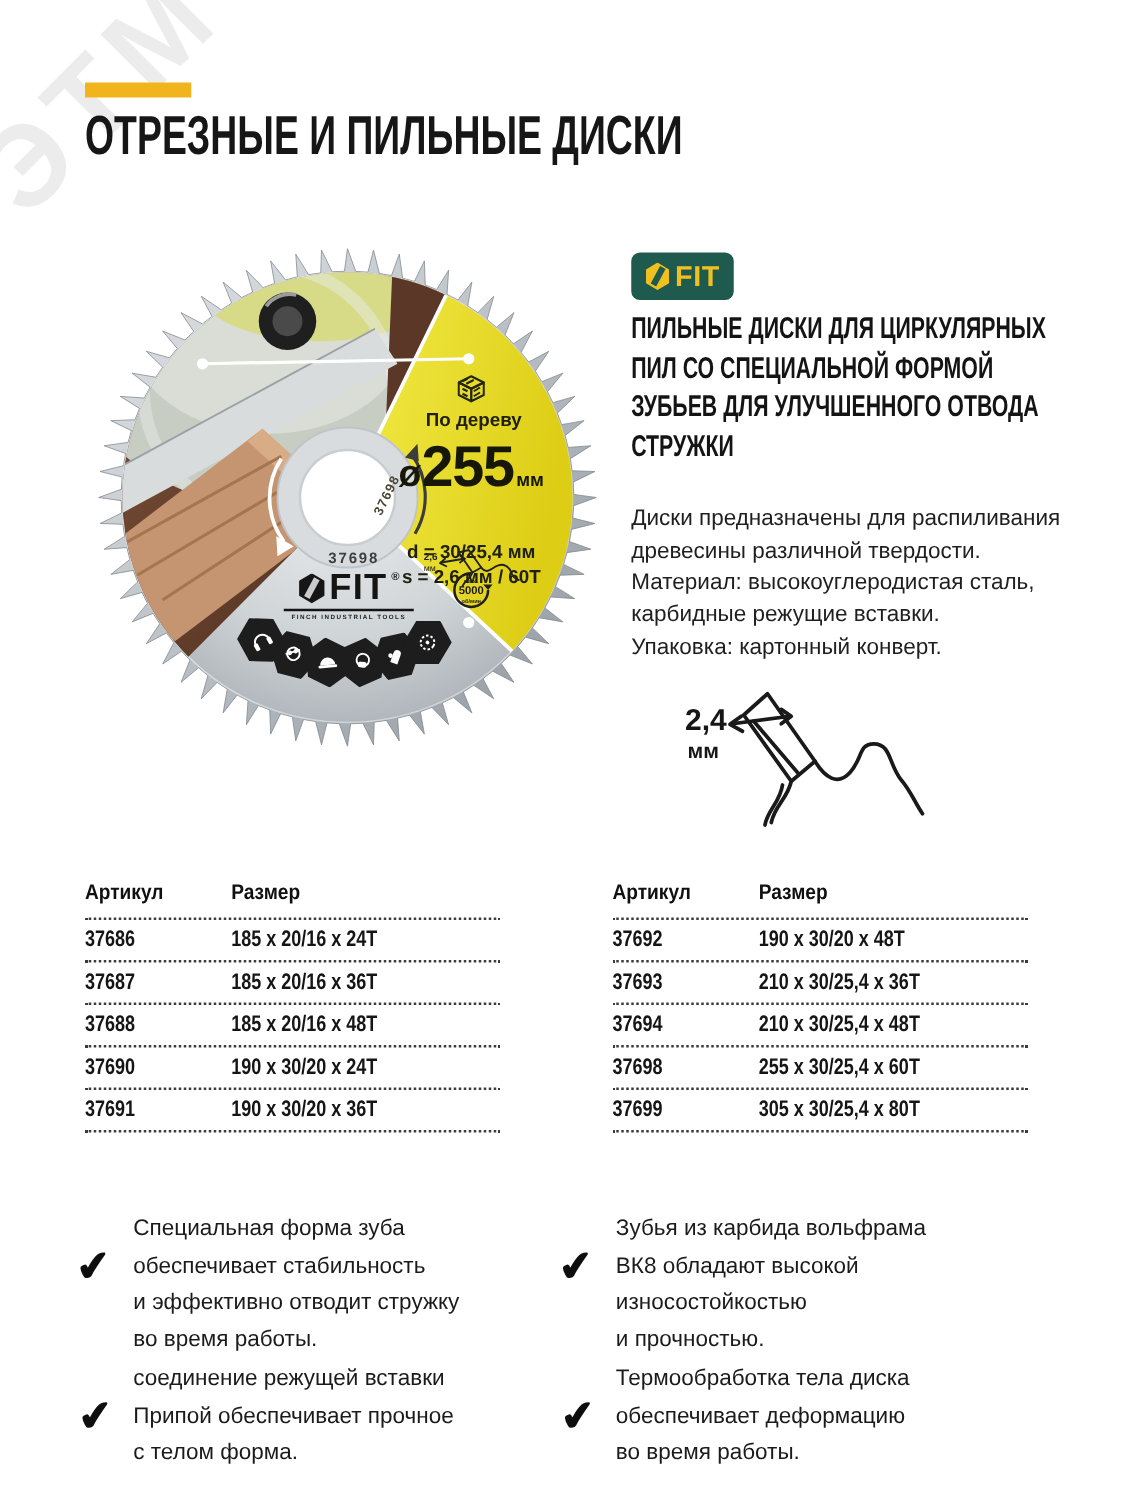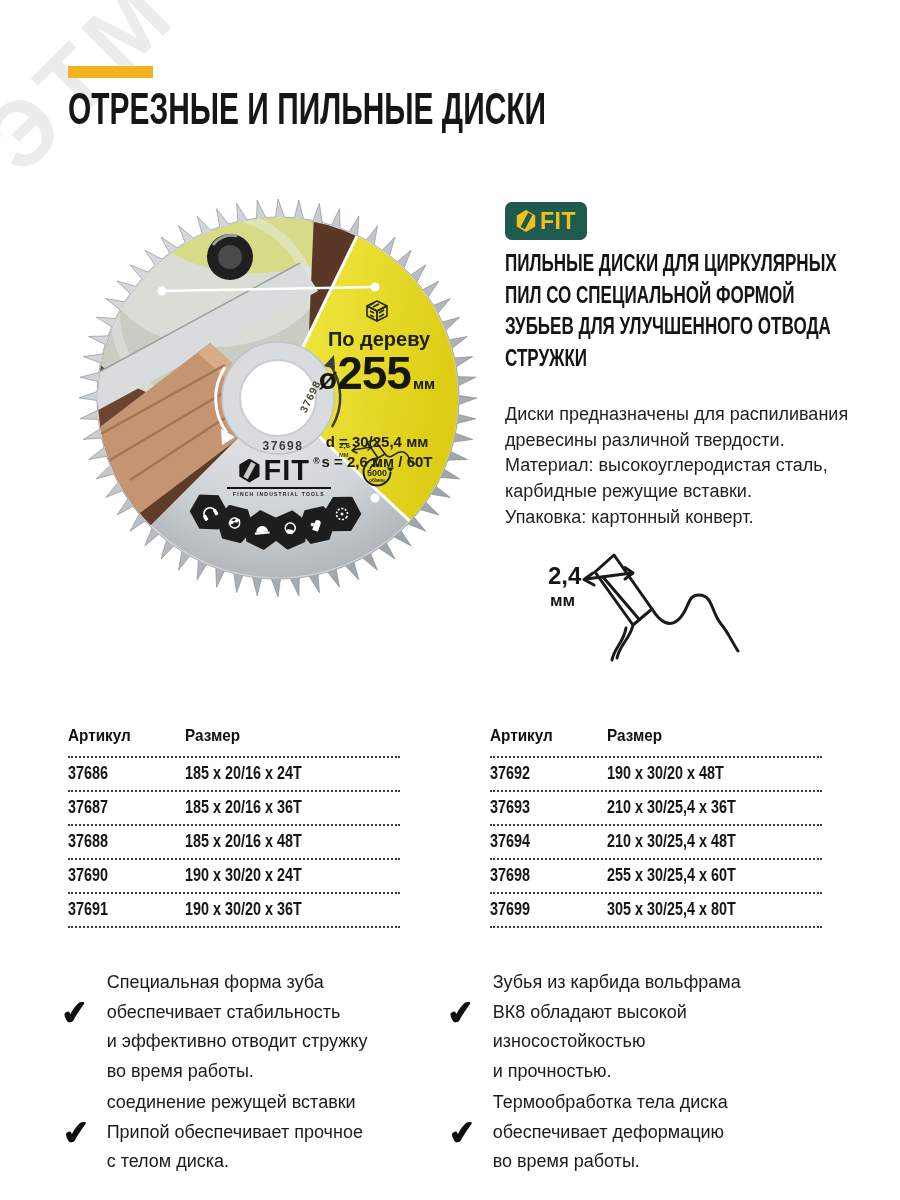--- a/index.html
+++ b/index.html
@@ -31,21 +31,21 @@
                         transform:scaleX(0.71);transform-origin:left center;white-space:nowrap;}
   .description{left:505px;top:402px;}
   .description span{display:block;font-size:18px;line-height:25.7px;color:#1f1f1f;white-space:nowrap;}
 
   
   .kerf-figure{left:540px;top:552px;width:215px;height:120px;}
 
   
   .blade{left:75px;top:195px;width:406px;height:406px;}
   .blade .ov{position:absolute;}
-  .material-label{left:252px;top:133px;width:104px;text-align:center;font-size:20px;font-weight:800;color:#20200d;}
+  .material-label{left:252px;top:133px;width:104px;text-align:center;font-size:15px;font-weight:800;color:#20200d;}
   .cube-icon{left:289px;top:104px;width:26px;height:26px;}
   .dia-line{left:232px;top:155px;width:140px;display:flex;align-items:baseline;justify-content:center;color:#171708;}
   .dia-sym{font-size:30px;font-weight:700;}
   .dia-val{font-size:46px;font-weight:800;letter-spacing:-1px;line-height:1;}
   .dia-unit{font-size:15px;font-weight:800;margin-left:2px;}
   .bore-line,.kerfline{left:232px;top:203px;width:140px;text-align:center;font-size:15px;font-weight:800;color:#20200d;margin-top:35px;}
   .kerfline{top:223px;}
   .mini-kerf{left:258px;top:241px;width:90px;height:36px;}
   .rpm-badge{left:284px;top:259px;width:36px;height:36px;}
   .sku-rotated{left:222px;top:214px;transform:rotate(-64deg);transform-origin:left top;
@@ -59,21 +59,21 @@
   .hex-b .slash{width:5px;height:17px;background:#c9ccce;transform:rotate(28deg);}
   .blade-brand .fit-big{font-size:29px;font-weight:900;color:#141414;letter-spacing:1px;line-height:1;}
   .blade-brand .reg{font-size:9px;font-weight:700;color:#141414;align-self:flex-start;}
   .blade-brand .subline{margin-top:2px;border-top:2px solid #141414;padding-top:2px;width:104px;text-align:center;
                         font-size:5px;letter-spacing:1.2px;font-weight:700;color:#1c1c1c;white-space:nowrap;}
   .safety-icon{position:absolute;width:36px;height:40px;background:#1d1d1d;
                clip-path:polygon(50% 0,96% 25%,96% 75%,50% 100%,4% 75%,4% 25%);
                display:flex;align-items:center;justify-content:center;}
 
   
-  .spec-table{position:absolute;top:722px;width:332px;text-decoration:underline;}
+  .spec-table{position:absolute;top:700px;width:332px;text-decoration:underline;}
   .spec-table.tleft{left:68px;} .spec-table.tright{left:490px;}
   .t-head{display:flex;font-size:17px;font-weight:700;color:#101010;padding:4px 0 10px;border-bottom:2px dotted #3b3b3b;}
   .t-row{display:flex;font-size:18px;font-weight:700;color:#151515;padding:5px 0 6px;border-bottom:2px dotted #3b3b3b;}
   .c1{width:117px;} .c2{flex:1;}
   .t-row span.v,.t-head span.v{display:inline-block;transform:scaleX(0.8);transform-origin:left center;white-space:nowrap;}
   .t-head span.v{transform:scaleX(0.9);}
 
   
   .feature{position:absolute;display:flex;gap:15px;}
   .feature .check{font-size:33px;font-weight:900;color:#0e0e0e;line-height:1;transform:rotate(-6deg);margin-top:28px;}
@@ -352,21 +352,21 @@
       <span>обеспечивает стабильность</span>
       <span>и эффективно отводит стружку</span>
       <span>во время работы.</span>
     </div>
   </div>
   <div class="feature f2">
     <span class="check">✔</span>
     <div class="lines">
       <span>соединение режущей вставки</span>
       <span>Припой обеспечивает прочное</span>
-      <span>с телом диска.</span>
+      <span>с телом форма.</span>
     </div>
   </div>
   <div class="feature f3">
     <span class="check">✔</span>
     <div class="lines">
       <span>Зубья из карбида вольфрама</span>
       <span>ВК8 обладают высокой</span>
       <span>износостойкостью</span>
       <span>и прочностью.</span>
     </div>

